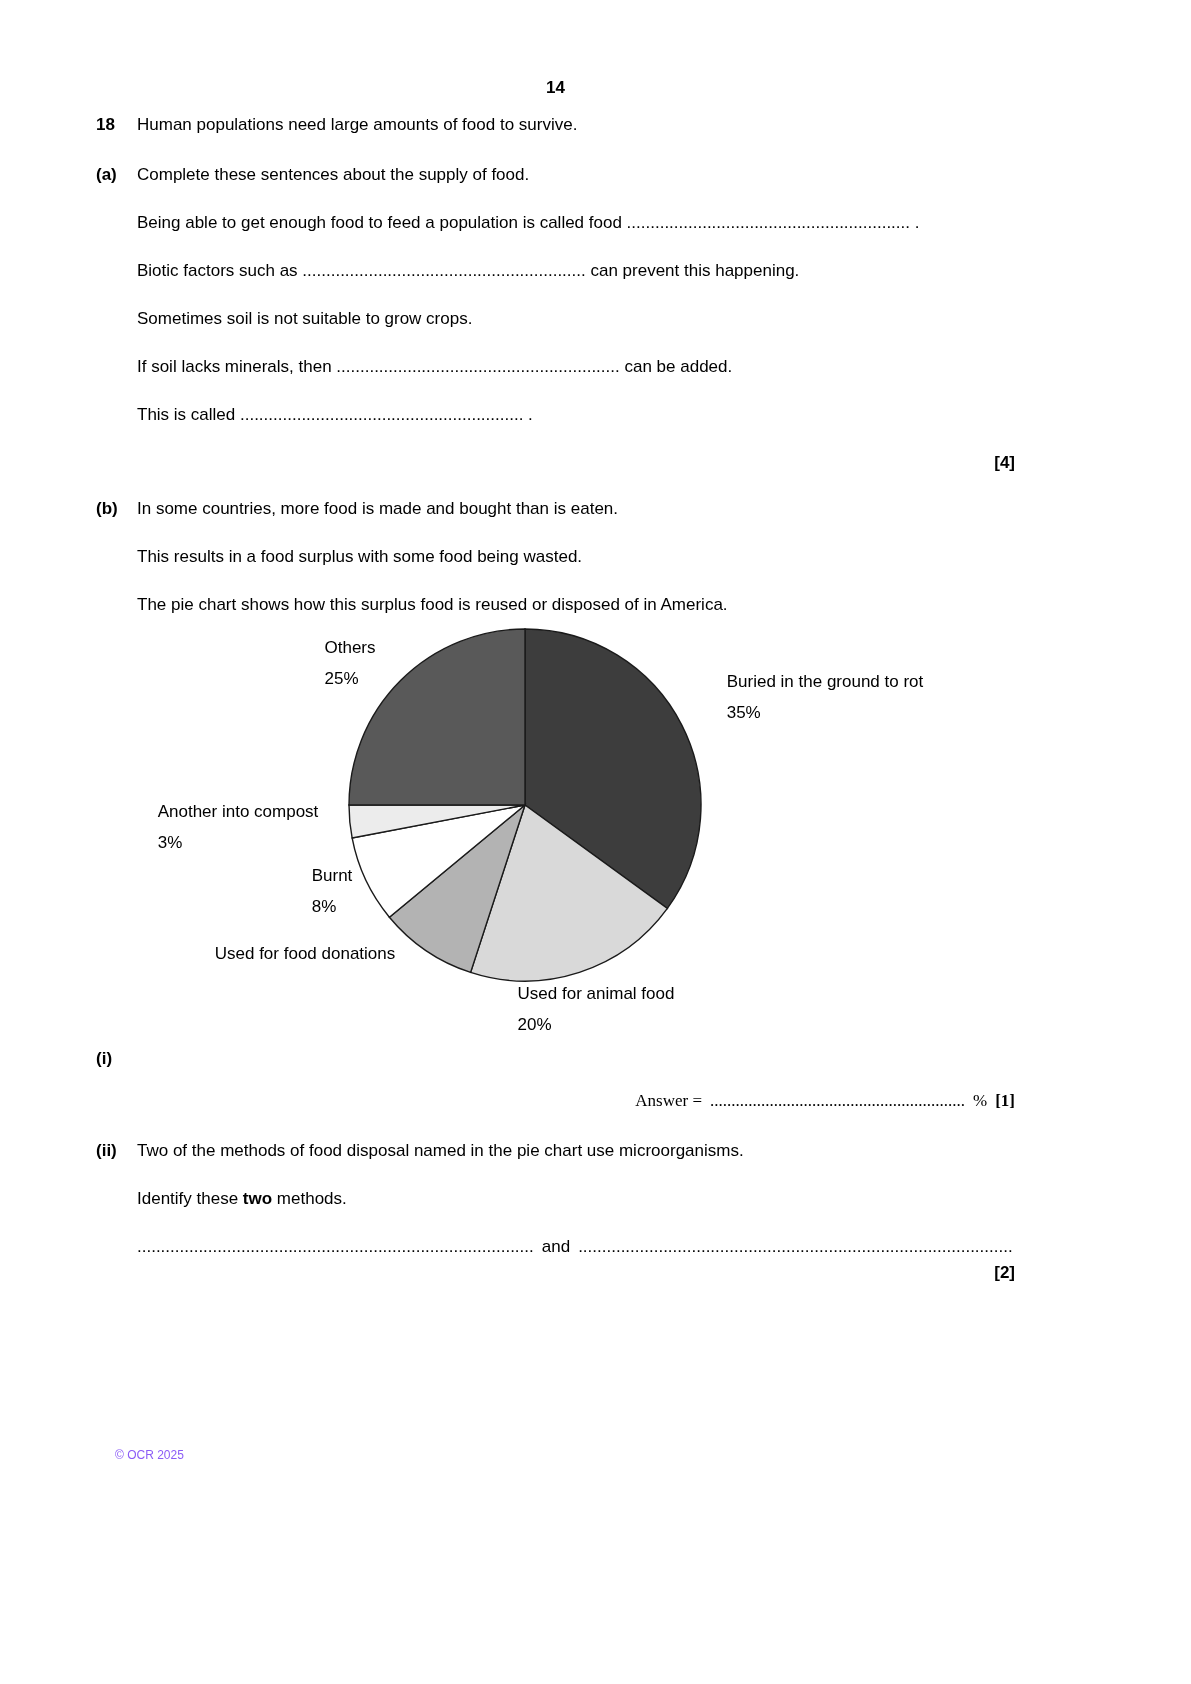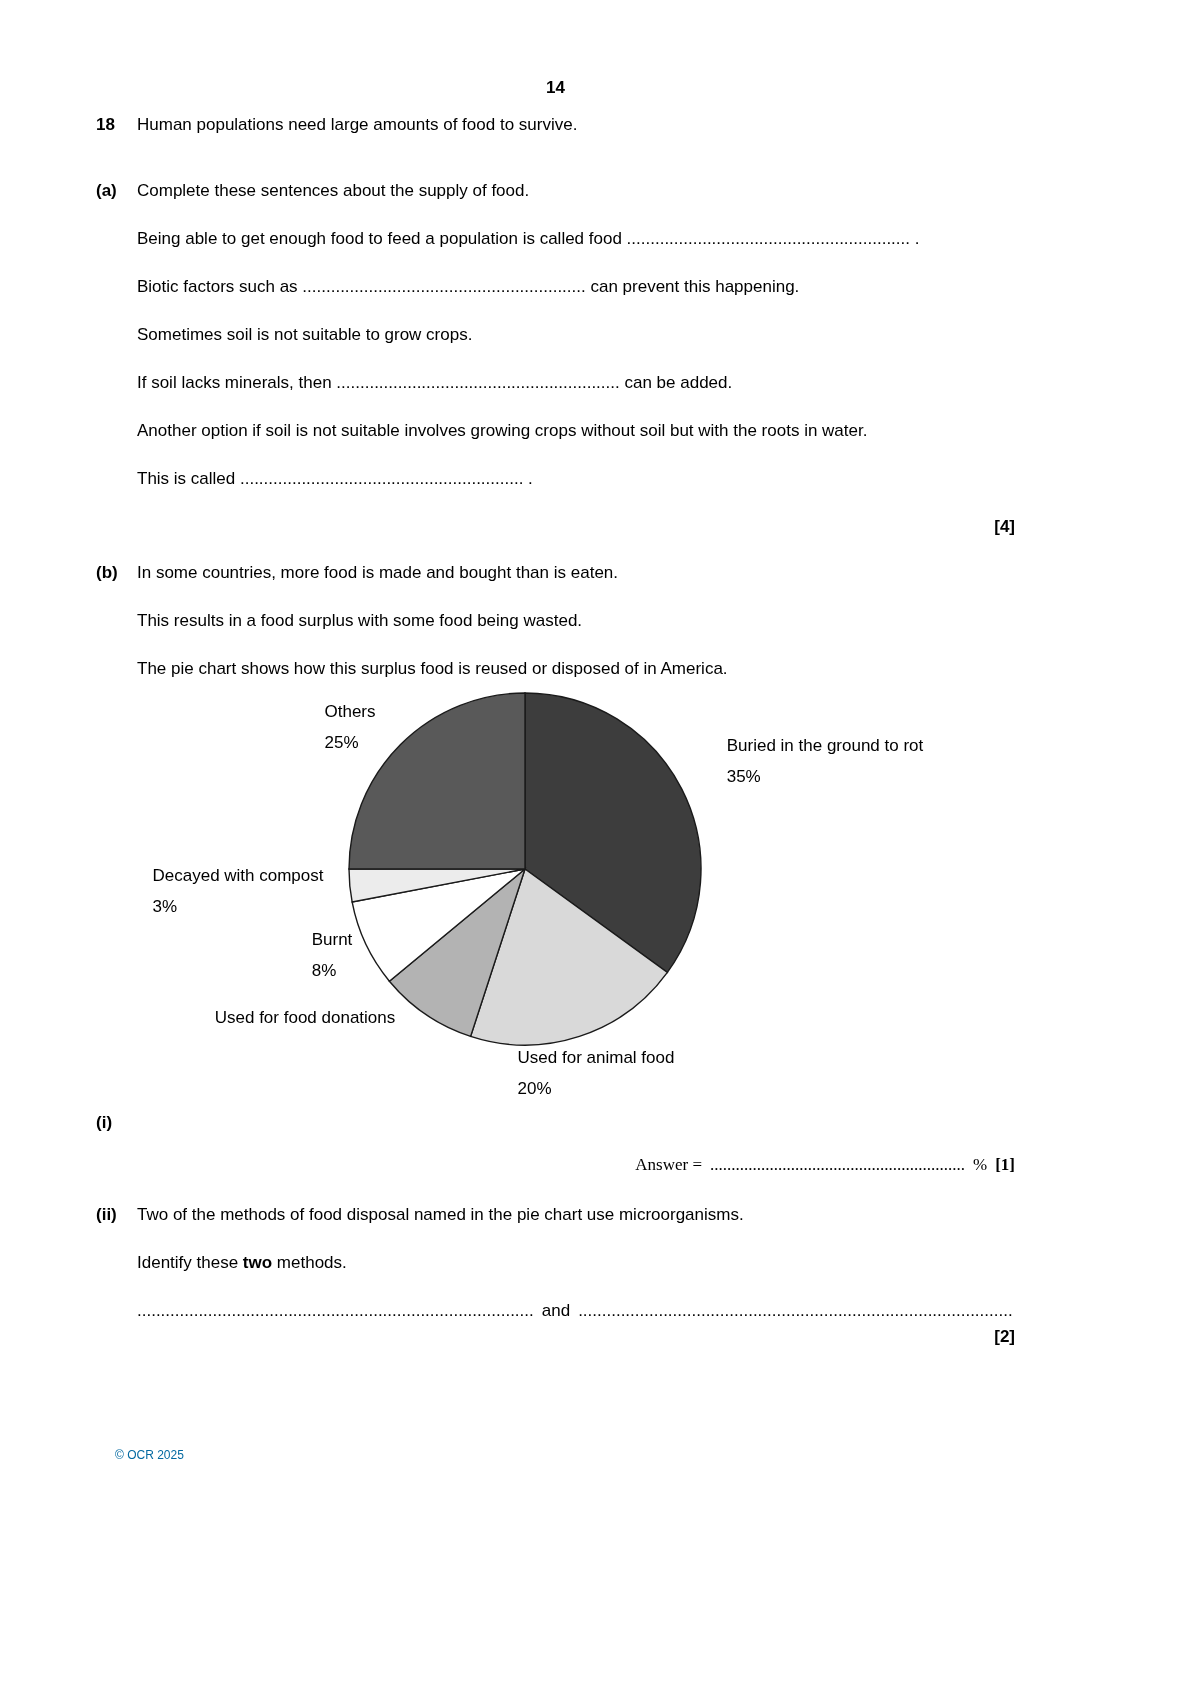--- a/index.html
+++ b/index.html
@@ -27,46 +27,45 @@
   .pie-svg { position:absolute; left:249px; top:5px; }
   .pie-label {
     position:absolute; transform:translateX(-50%);
     text-align:left; line-height:31px; white-space:nowrap;
   }
 
   .answer-line { text-align:right; line-height:22px; margin-top:42px; margin-bottom:28px; white-space:nowrap;font-family:Liberation Serif, serif; }
   .dotted-line { line-height:22px; white-space:nowrap; overflow:hidden; margin-bottom:4px; }
   .footer {
     position:absolute; left:115px; top:1448px;
-    font-size:12px; color:#0369a1;
+    font-size:12px; color:#8b5cf6;
   }
 </style>
 </head>
 <body>
 
 <div class="page">
 
   <div class="page-number">14</div>
 
-  <div class="row" style="margin-bottom:44px;justify-content:space-between;">
+  <div class="row" style="margin-bottom:28px;justify-content:space-between;">
     <div class="marker">18</div>
     <div class="content">
       <p class="line" style="margin-bottom:0;">Human populations need large amounts of food to survive.</p>
     </div>
   </div>
 
   <div class="row">
     <div class="marker">(a)</div>
     <div class="content">
       <p class="line">Complete these sentences about the supply of food.</p>
       <p class="line">Being able to get enough food to feed a population is called food ............................................................ .</p>
       <p class="line">Biotic factors such as ............................................................ can prevent this happening.</p>
       <p class="line">Sometimes soil is not suitable to grow crops.</p>
       <p class="line">If soil lacks minerals, then ............................................................ can be added.</p>
-      <p class="line">Another option if soil is not suitable involves growing crops without soil but with the roots in water.</p>
       <p class="line">This is called ............................................................ .</p>
       <div class="marks-line">[4]</div>
     </div>
   </div>
 
   <div class="row">
     <div class="marker">(b)</div>
     <div class="content">
       <p class="line">In some countries, more food is made and bought than is eaten.</p>
       <p class="line">This results in a food surplus with some food being wasted.</p>
@@ -88,21 +87,21 @@
       <div>Others</div>
       <div>25%</div>
     </div>
 
     <div class="pie-label" style="left:709px; top:46px;margin-left:20px;">
       <div>Buried in the ground to rot</div>
       <div>35%</div>
     </div>
 
     <div class="pie-label" style="left:142px; top:176px;">
-      <div>Decayed with compost</div>
+      <div>Another into compost</div>
       <div>3%</div>
     </div>
 
     <div class="pie-label" style="left:236px; top:240px;">
       <div>Burnt</div>
       <div>8%</div>
     </div>
 
     <div class="pie-label" style="left:209px; top:318px;">
       <div>Used for food donations</div>

